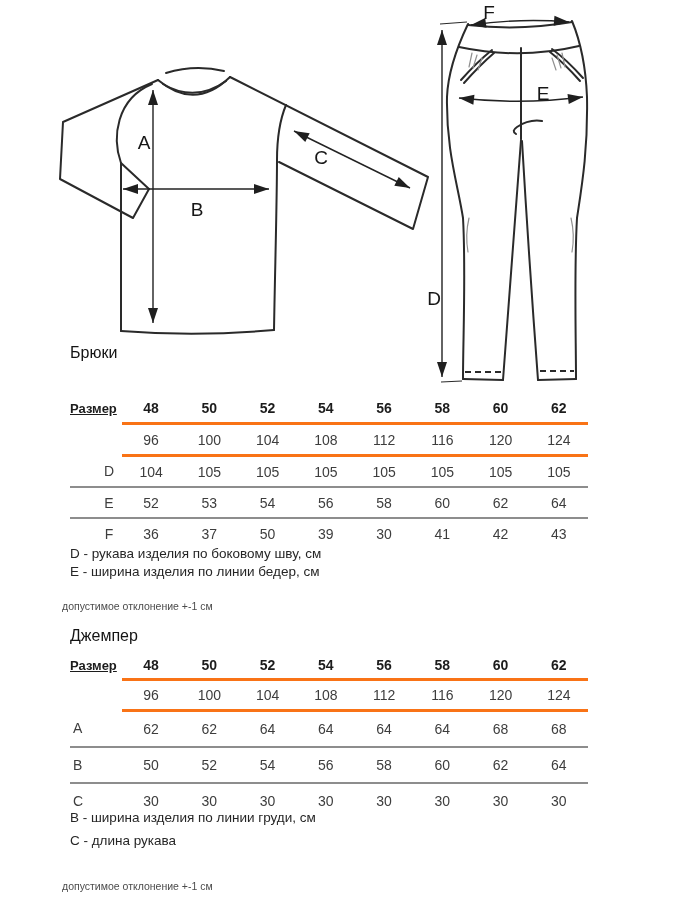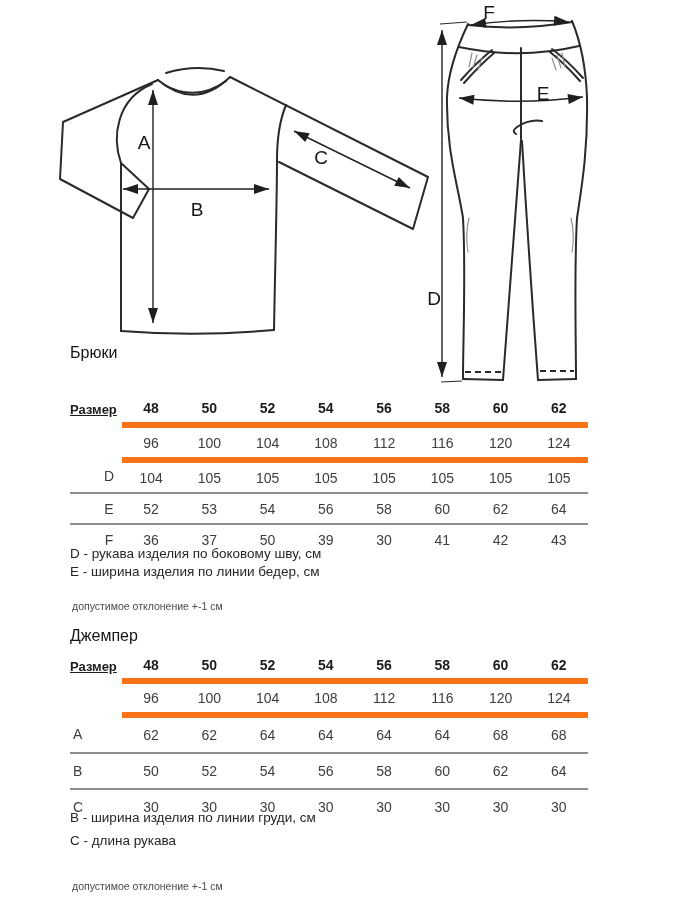--- a/index.html
+++ b/index.html
@@ -19,30 +19,30 @@
   #title-1{top:627px;}
   .size-table{position:absolute;left:70px;border-collapse:collapse;table-layout:fixed;width:518px;}
   .size-table td{padding:0;margin:0;text-align:center;font-size:14px;color:#3d3d3d;vertical-align:middle;}
   .size-table td.rowlabel{width:52px;}
   #table-0{top:393px;}
   #table-1{top:651px;}
   #table-0 tr td{height:29px;}
   #table-1 tr:nth-child(1) td{height:27px;}
   #table-1 tr:nth-child(2) td{height:28px;}
   #table-1 tr:nth-child(n+3) td{height:34px;}
-  tr.part-rule td:not(.rowlabel){border-bottom:6px solid #f97316;}
+  tr.part-rule td:not(.rowlabel){border-bottom:3px solid #f97316;}
   tr.full-rule td{border-bottom:2px solid #8d8d8d;}
   tr.sizes td{font-weight:bold;color:#1c1c1c;}
   td.szlabel{text-align:left;font-size:13px;font-weight:bold;color:#1c1c1c;text-decoration:underline;}
   #table-0 td.rlabel{text-align:center;padding-left:26px;}
   #table-1 td.rlabel{text-align:left;padding-left:3px;}
   .legend{position:absolute;left:70px;font-size:13.5px;color:#262626;}
   #legend-0{top:545px;line-height:18px;}
   #legend-1{top:806px;line-height:23px;}
-  .tol{position:absolute;left:72px;font-size:10.5px;color:#4c4c4c;}
+  .tol{position:absolute;left:62px;font-size:10.5px;color:#4c4c4c;}
   #tol-0{top:600px;}
   #tol-1{top:880px;}
 </style>
 </head>
 <body>
 
 <div class="page">
 
   <svg class="drawings" width="675" height="392" viewBox="0 0 675 392" xmlns="http://www.w3.org/2000/svg">
     <defs>

